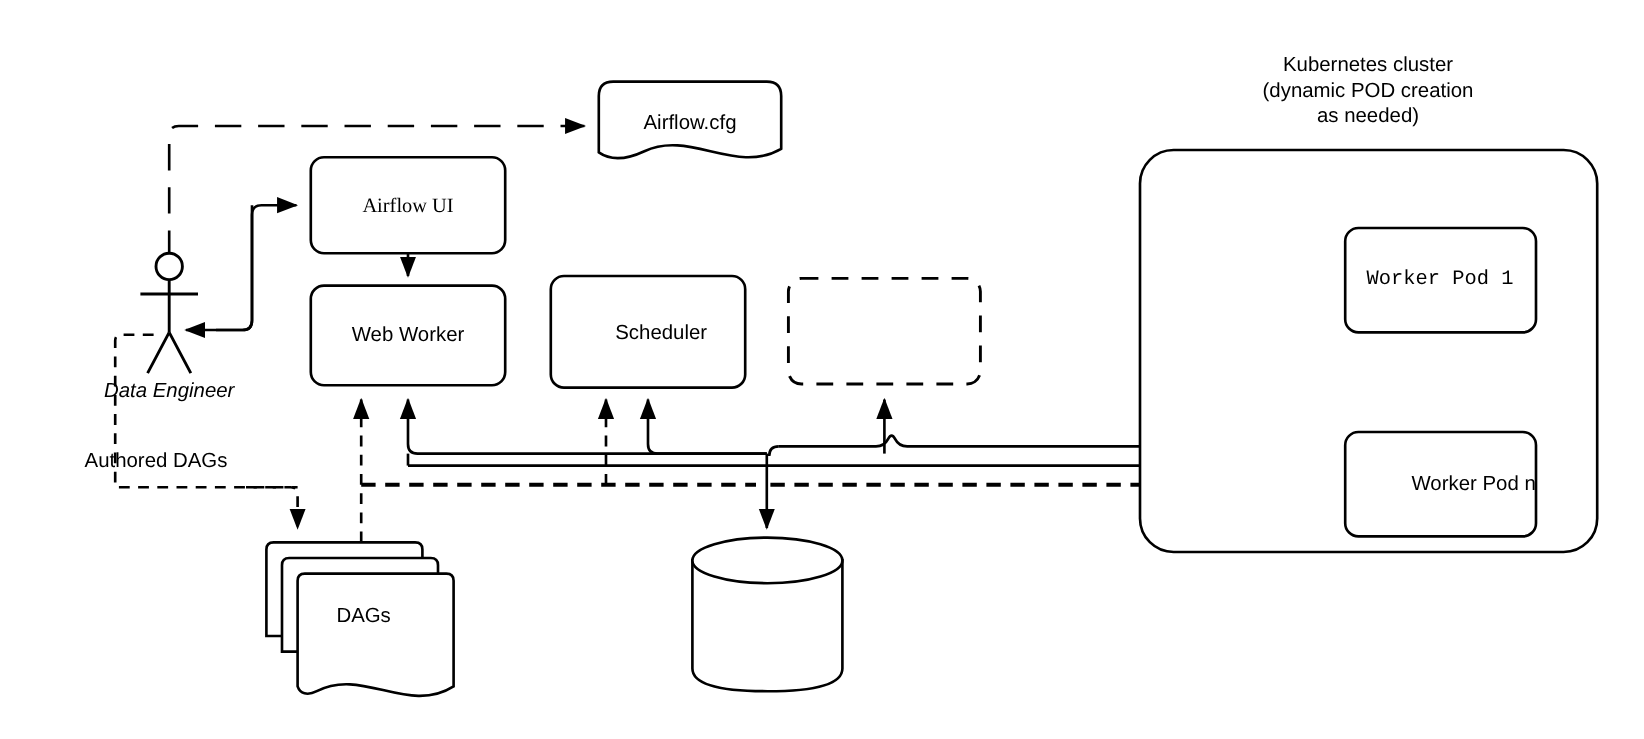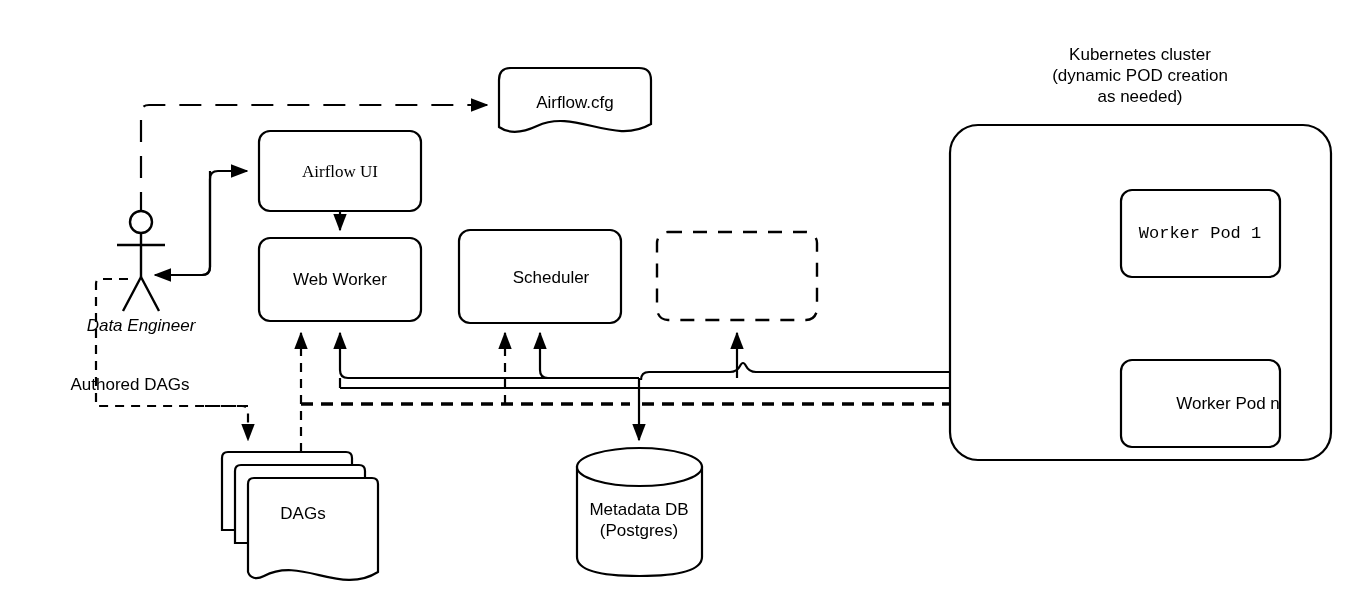--- a/index.html
+++ b/index.html
@@ -185,20 +185,18 @@
   <div class="lbl lbl-center" style="left:1200px; top:233px;font-family:Liberation Mono, monospace;">Worker Pod 1</div>
 
   <div class="lbl lbl-center" style="left:1200px; top:403px;margin-left:28px;">Worker Pod n</div>
 
   <div class="lbl lbl-center" style="left:1140px; top:75px;">Kubernetes cluster
 (dynamic POD creation
 as needed)</div>
 
   <div class="lbl lbl-center" style="left:303px; top:513px;">DAGs</div>
 
-  <div class="lbl lbl-center" style="left:639px; top:520px;">Metadata DB
-(Postgres)</div>
 
   <div class="lbl lbl-center" style="left:141px; top:325px;font-style:italic;">Data Engineer</div>
 
   <div class="lbl lbl-center" style="left:130px; top:384px;">Authored DAGs</div>
 
 </div>
 
 </body></html>

